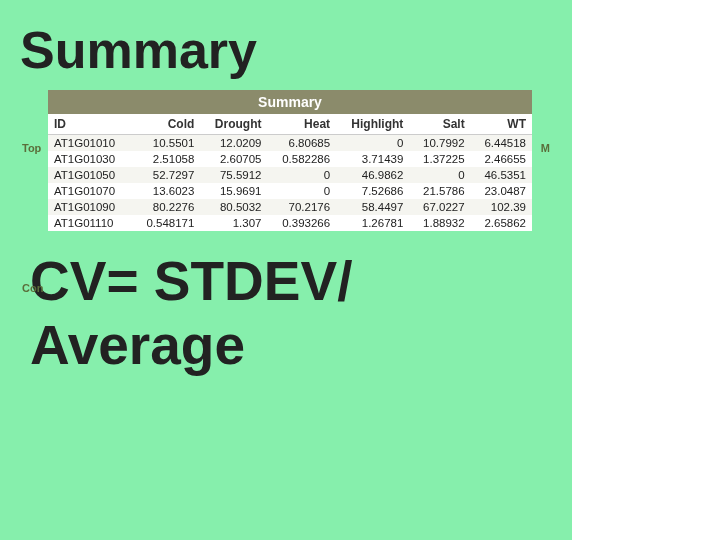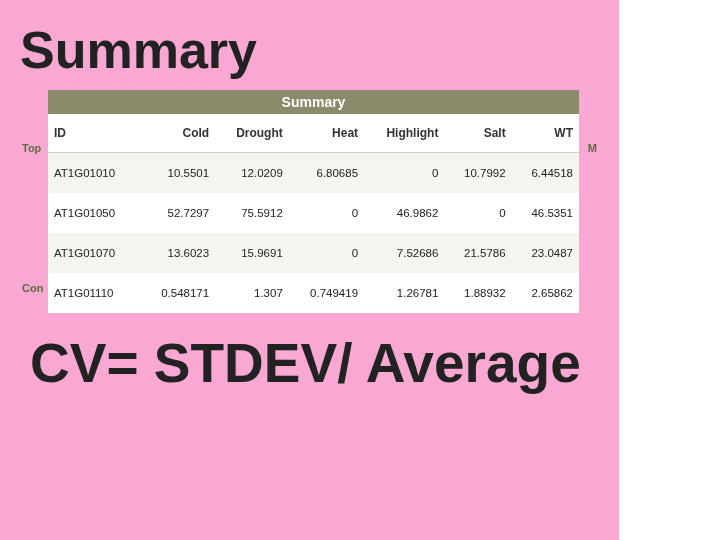--- a/index.html
+++ b/index.html
@@ -4,23 +4,23 @@
   <style>
     * { margin: 0; padding: 0; box-sizing: border-box; }
     body {
       width: 720px;
       height: 540px;
       background: #fff;
       font-family: Arial, sans-serif;
       overflow: hidden;
     }
     .page {
-      width: 619px;
+      width: 572px;
       height: 540px;
-      background: #f9a8d4;
+      background: #86efac;
       padding: 20px 20px 10px 20px;
       position: relative;
     }
     .main-title {
       font-size: 52px;
       font-weight: bold;
       color: #222;
       margin-bottom: 10px;
       font-family: Arial, sans-serif;
     }
@@ -36,29 +36,29 @@
     .data-table {
       width: 100%;
       border-collapse: collapse;
       font-size: 12px;
       margin-top: 0;
     }
     .data-table thead tr th {
       background: #fff;
       color: #333;
       font-weight: bold;
-      padding: 12px 6px;
+      padding: 3px 6px;
       text-align: right;
       border-bottom: 1px solid #ccc;
     }
     .data-table thead tr th:first-child {
       text-align: left;
     }
     .data-table tbody tr td {
-      padding: 14px 6px;
+      padding: 2px 6px;
       text-align: right;
       color: #222;
       font-size: 11.5px;
       margin-left: 36px;
     }
     .data-table tbody tr td:first-child {
       text-align: left;
     }
     .data-table tbody tr:nth-child(odd) {
       background: #f5f5f0;
@@ -134,42 +134,60 @@
       <tr>
             <td>AT1G01010</td>
             <td>10.5501</td>
             <td>12.0209</td>
             <td>6.80685</td>
             <td>0</td>
             <td>10.7992</td>
             <td>6.44518</td>
           </tr>
           <tr>
+            <td>AT1G01030</td>
+            <td>2.51058</td>
+            <td>2.60705</td>
+            <td>0.582286</td>
+            <td>3.71439</td>
+            <td>1.37225</td>
+            <td>2.46655</td>
+          </tr>
+          <tr>
             <td>AT1G01050</td>
             <td>52.7297</td>
             <td>75.5912</td>
             <td>0</td>
             <td>46.9862</td>
             <td>0</td>
             <td>46.5351</td>
           </tr>
           <tr>
             <td>AT1G01070</td>
             <td>13.6023</td>
             <td>15.9691</td>
             <td>0</td>
             <td>7.52686</td>
             <td>21.5786</td>
             <td>23.0487</td>
           </tr>
           <tr>
+            <td>AT1G01090</td>
+            <td>80.2276</td>
+            <td>80.5032</td>
+            <td>70.2176</td>
+            <td>58.4497</td>
+            <td>67.0227</td>
+            <td>102.39</td>
+          </tr>
+          <tr>
             <td>AT1G01110</td>
             <td>0.548171</td>
             <td>1.307</td>
-            <td>0.749419</td>
+            <td>0.393266</td>
             <td>1.26781</td>
             <td>1.88932</td>
             <td>2.65862</td>
           </tr>
         </tbody>
     </table>
   </div>
 
   <div class="cv-text">CV= STDEV/ Average</div>
 </div>

